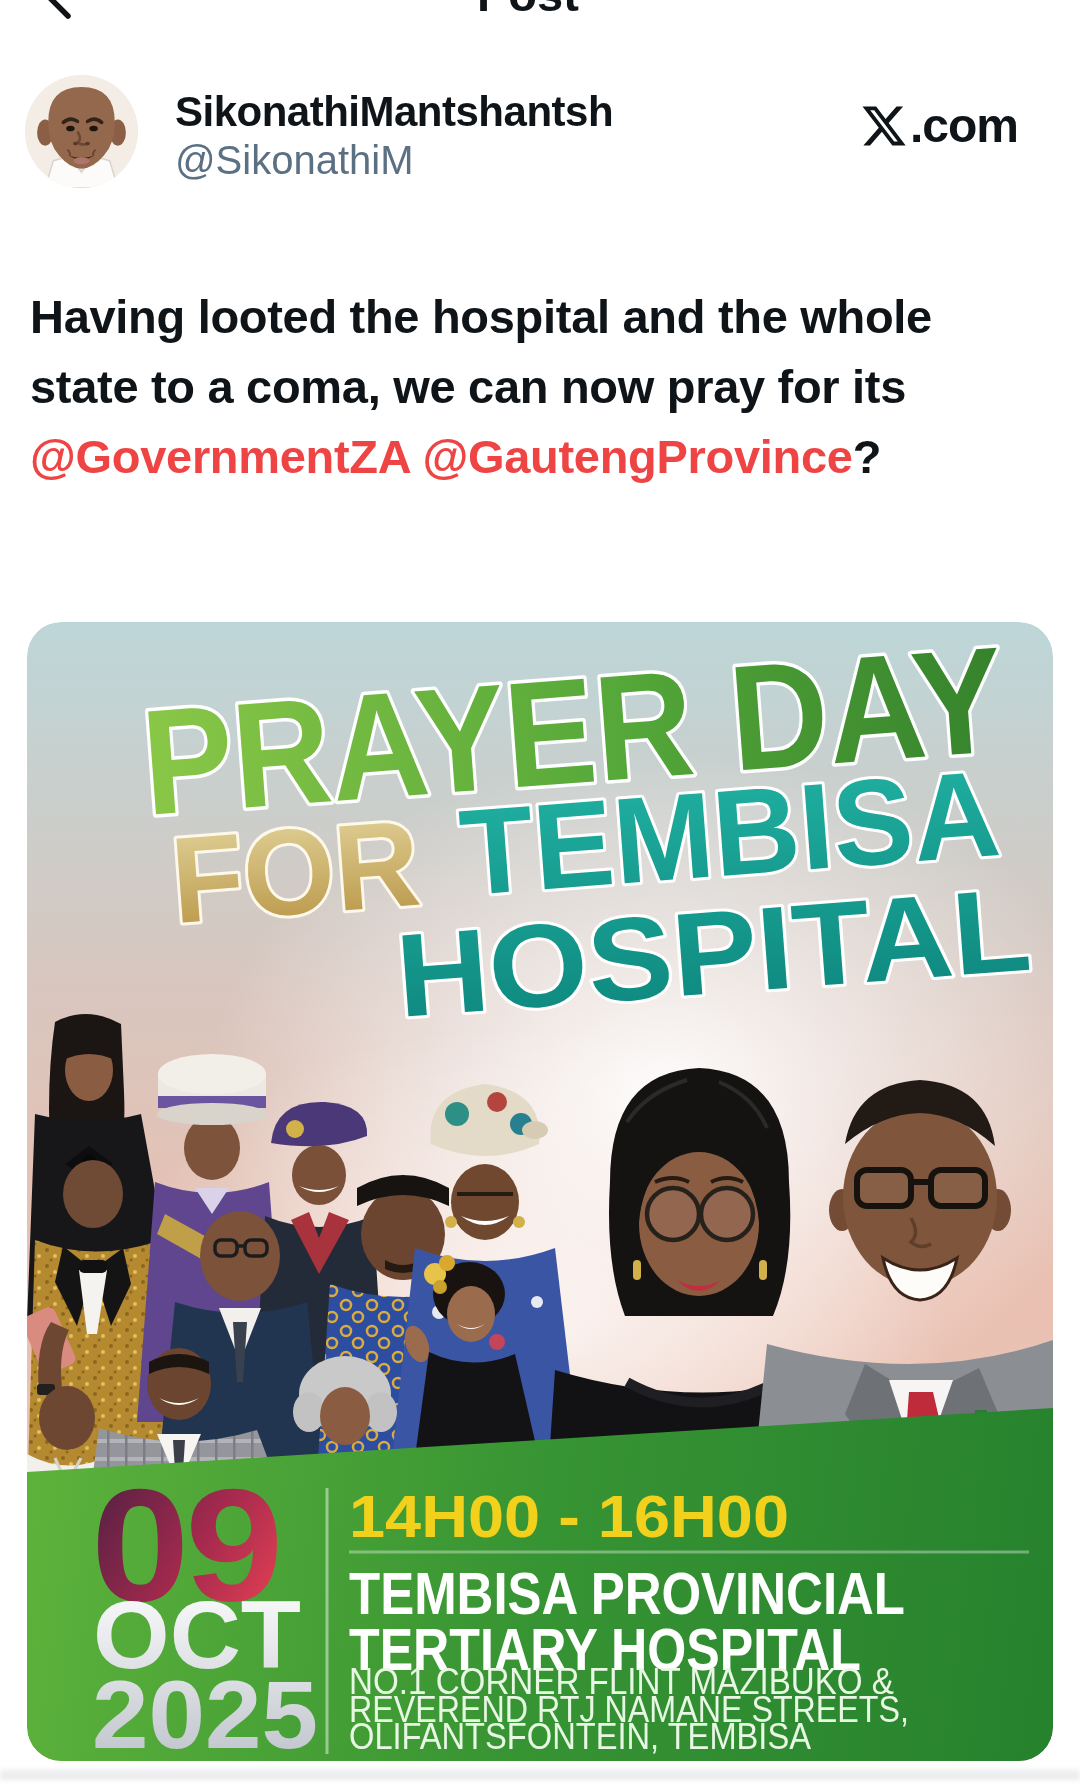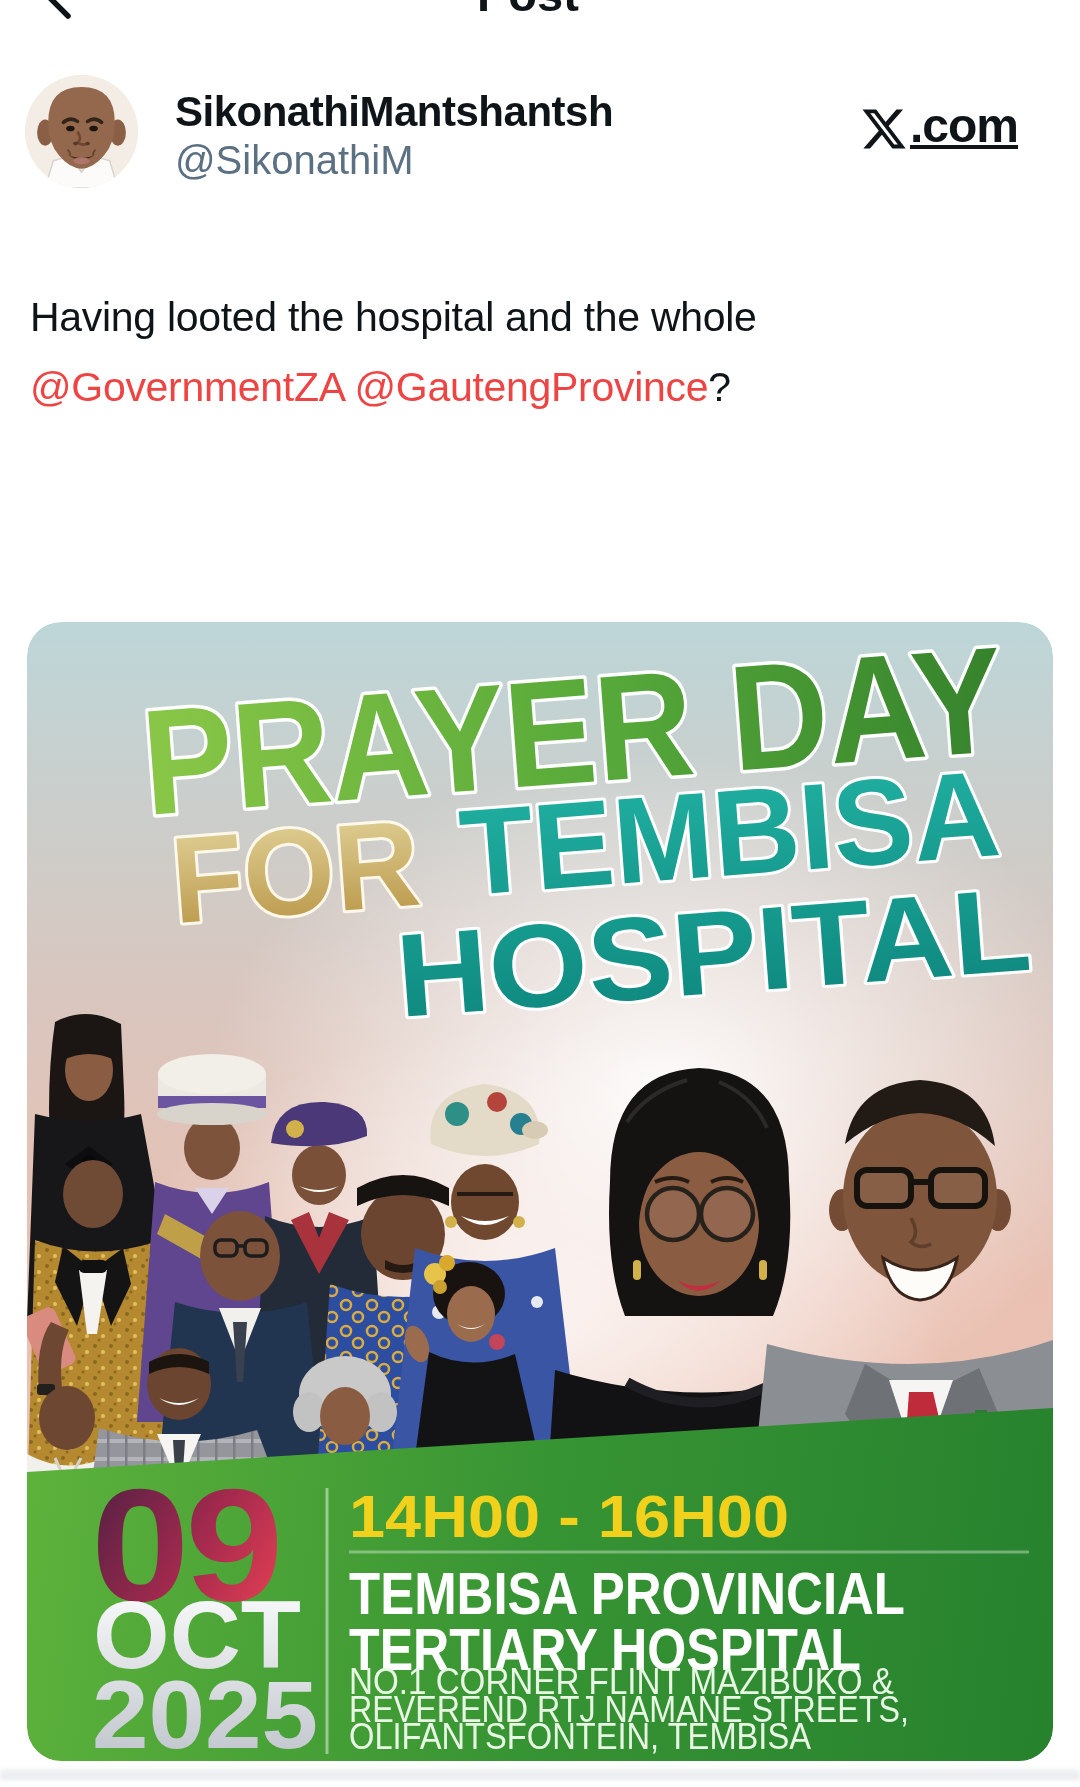--- a/index.html
+++ b/index.html
@@ -3,24 +3,24 @@
 <meta charset="utf-8">
 <style>
   html,body{margin:0;padding:0;background:#fff;}
   .screen{position:relative;width:1080px;height:1787px;background:#ffffff;overflow:hidden;
           font-family:"Liberation Sans",sans-serif;color:#0f1419;padding-left:12px;}
   .hdr-title{position:absolute;left:477px;top:-33px;font-size:47px;font-weight:bold;color:#0f1419;}
   .back-btn{position:absolute;left:16px;top:-48px;width:70px;height:70px;}
   .avatar{position:absolute;left:25px;top:75px;width:113px;height:113px;border-radius:50%;overflow:hidden;background:#f3ede6;}
   .author-name{position:absolute;left:175px;top:88px;font-size:42px;font-weight:bold;color:#0f1419;letter-spacing:-0.5px;}
   .author-handle{position:absolute;left:175px;top:138px;font-size:40px;color:#5b7083;}
-  .watermark{position:absolute;left:860px;top:98px;display:flex;align-items:flex-end;gap:2px;text-decoration:underline;}
+  .watermark{position:absolute;left:860px;top:98px;display:flex;align-items:center;gap:2px;}
   .watermark .wm-text{font-size:48px;font-weight:bold;color:#0f1419;letter-spacing:-1px;}
-  .tweet{position:absolute;left:30px;top:282px;width:1010px;font-size:41px;line-height:70px;
-         font-weight:normal;color:#0f1419;letter-spacing:-0.3px;}
+  .tweet{position:absolute;left:30px;top:282px;width:1010px;font-size:47px;line-height:70px;
+         font-weight:bold;color:#0f1419;letter-spacing:-0.3px;}
   .tweet .mention{color:#ef4444;}
   .poster{position:absolute;left:27px;top:622px;width:1026px;height:1139px;border-radius:34px;overflow:hidden;}
   .bottom-smudge{position:absolute;left:0;top:1769px;width:1080px;height:11px;
         background:linear-gradient(180deg,#eef0f2,#e4e6e9);filter:blur(2px);opacity:.85;}
   svg text{font-family:"Liberation Sans","DejaVu Sans",sans-serif;}
 </style>
 </head>
 <body>
 
 <div class="screen">
@@ -56,20 +56,21 @@
 
   <div class="watermark">
     <svg width="48" height="48" viewBox="0 0 24 24">
       <path fill="#0f1419" d="M18.244 2.25h3.308l-7.227 8.26 8.502 11.24h-6.657l-5.214-6.817L4.99 21.75H1.68l7.73-8.835L1.254 2.25H8.08l4.713 6.231zm-1.161 17.52h1.833L7.084 4.126H5.117z"></path>
     </svg>
     <span class="wm-text">.com</span>
   </div>
 
   <div class="tweet">
     <div>Having looted the hospital and the whole</div>
+    <div>state to a coma, we can now pray for its</div>
     <div><span class="mention">@GovernmentZA</span>
       <span class="mention">@GautengProvince</span><span>?</span></div>
   </div>
 
   <div class="poster">
     <svg width="1026" height="1139" viewBox="0 0 1026 1139">
       <defs>
         <linearGradient id="sky" x1="0" y1="0" x2="0" y2="1">
           <stop offset="0" stop-color="#bdd6d8"></stop>
             <stop offset="0.33" stop-color="#d9c6be"></stop>

